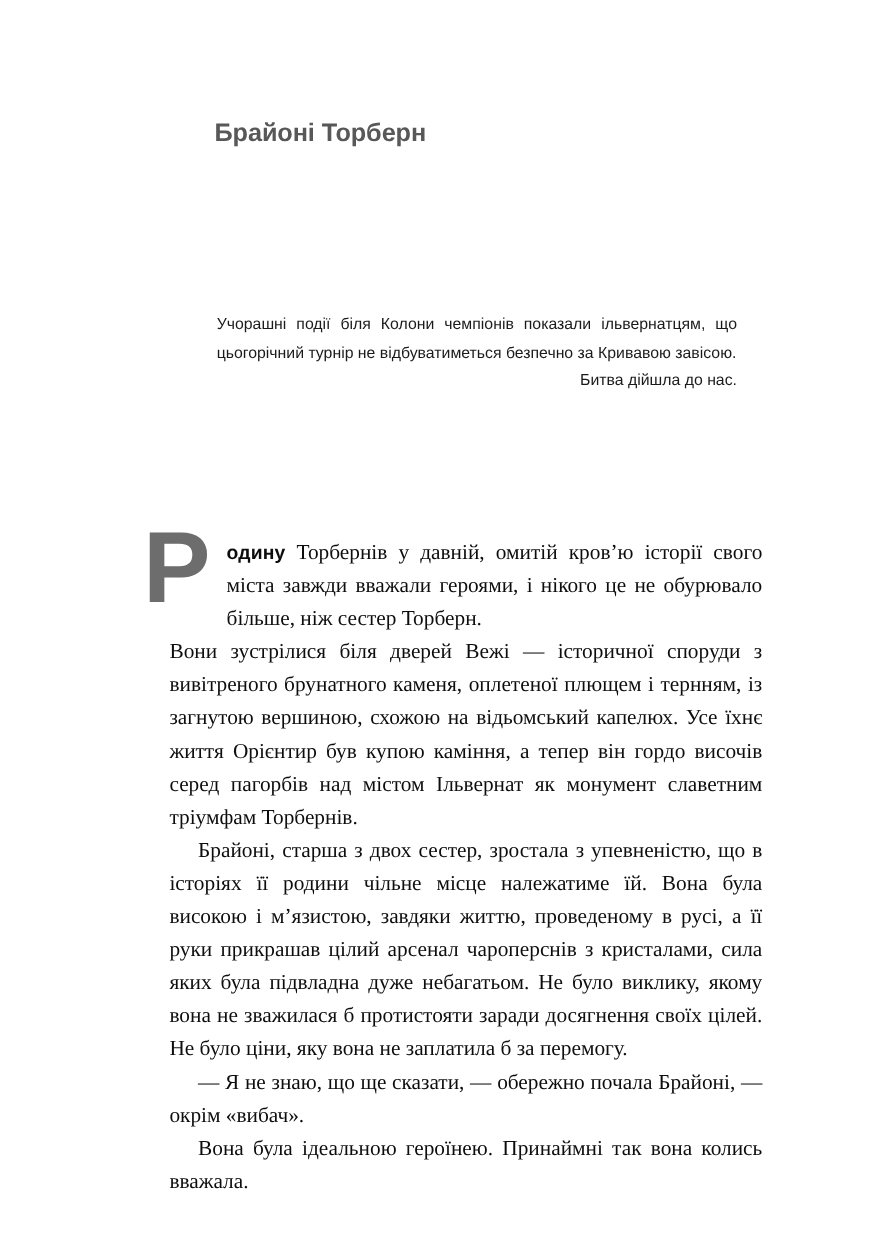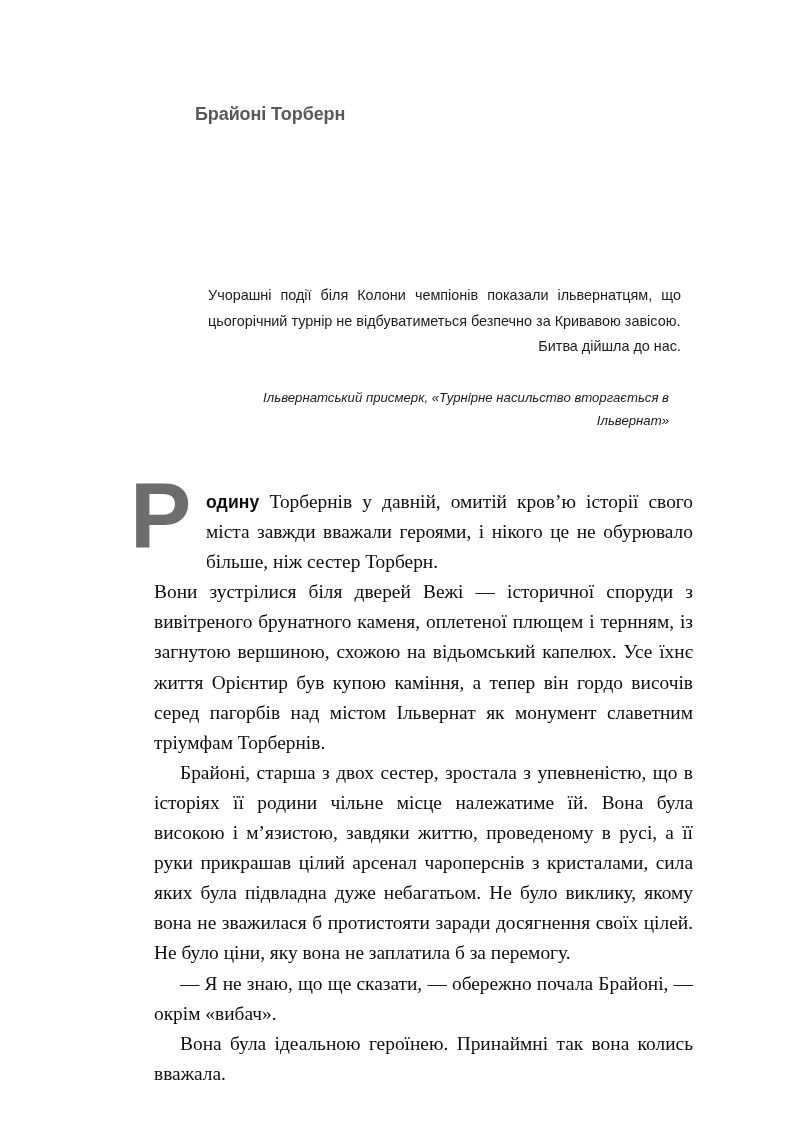--- a/index.html
+++ b/index.html
@@ -25,30 +25,30 @@
     box-sizing: border-box;
   }
 
   
   .chapter-title {
     position: absolute;
     left: 195px;
     top: 92px;
     font-family: "Liberation Sans", "DejaVu Sans", sans-serif;
     font-weight: bold;
-    font-size: 18px;
+    font-size: 23px;
     letter-spacing: -0.1px;
     color: #585858;
     white-space: nowrap;
   }
 
   
   .epigraph {
     position: absolute;
-    left: 208px;
+    left: 197px;
     top: 283px;
     width: 473px;
     font-family: "Liberation Sans", "DejaVu Sans", sans-serif;
     font-size: 14.4px;
     line-height: 25.6px;
     color: #1b1b1b;
     text-align: justify;
     text-justify: inter-word;
   }
   .epigraph p {
@@ -128,21 +128,20 @@
 
 <div class="page">
 
   <h1 class="chapter-title">Брайоні Торберн</h1>
 
   <div class="epigraph">
     <p>Учорашні події біля Колони чемпіонів показали ільвернатцям, що цьогорічний турнір не відбуватиметься безпечно за Кривавою завісою.</p>
     <p class="indented no-justify">Битва дійшла до нас.</p>
   </div>
 
-  <div class="epigraph-source">Ільвернатський присмерк, «Турнірне насильство вторгається в Ільвернат»</div>
 
   <div class="dropcap">Р</div>
 
   <div class="body-text">
     <p class="has-dropcap"><span class="dropcap-spacer"></span><span class="smallcaps-run">одину</span><span> Торбернів у давній, омитій кров’ю історії свого міста завжди вважали героями, і нікого це не обурювало більше, ніж сестер Торберн.</span></p>
 
     <p>Вони зустрілися біля дверей Вежі — історичної споруди з вивітреного брунатного каменя, оплетеної плющем і тернням, із загнутою вершиною, схожою на відьомський капелюх. Усе їхнє життя Орієнтир був купою каміння, а тепер він гордо височів серед пагорбів над містом Ільвернат як монумент славетним тріумфам Торбернів.</p>
 
     <p class="indent">Брайоні, старша з двох сестер, зростала з упевненістю, що в історіях її родини чільне місце належатиме їй. Вона була високою і м’язистою, завдяки життю, проведеному в русі, а її руки прикрашав цілий арсенал чароперснів з кристалами, сила яких була підвладна дуже небагатьом. Не було виклику, якому вона не зважилася б протистояти заради досягнення своїх цілей. Не було ціни, яку вона не заплатила б за перемогу.</p>
 

